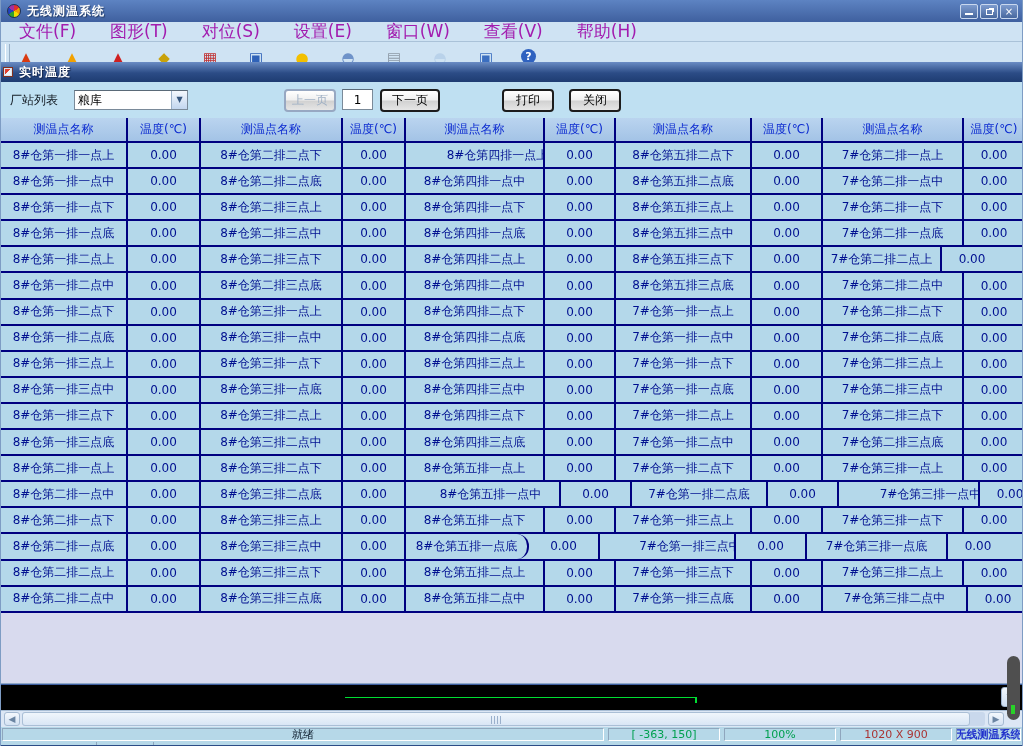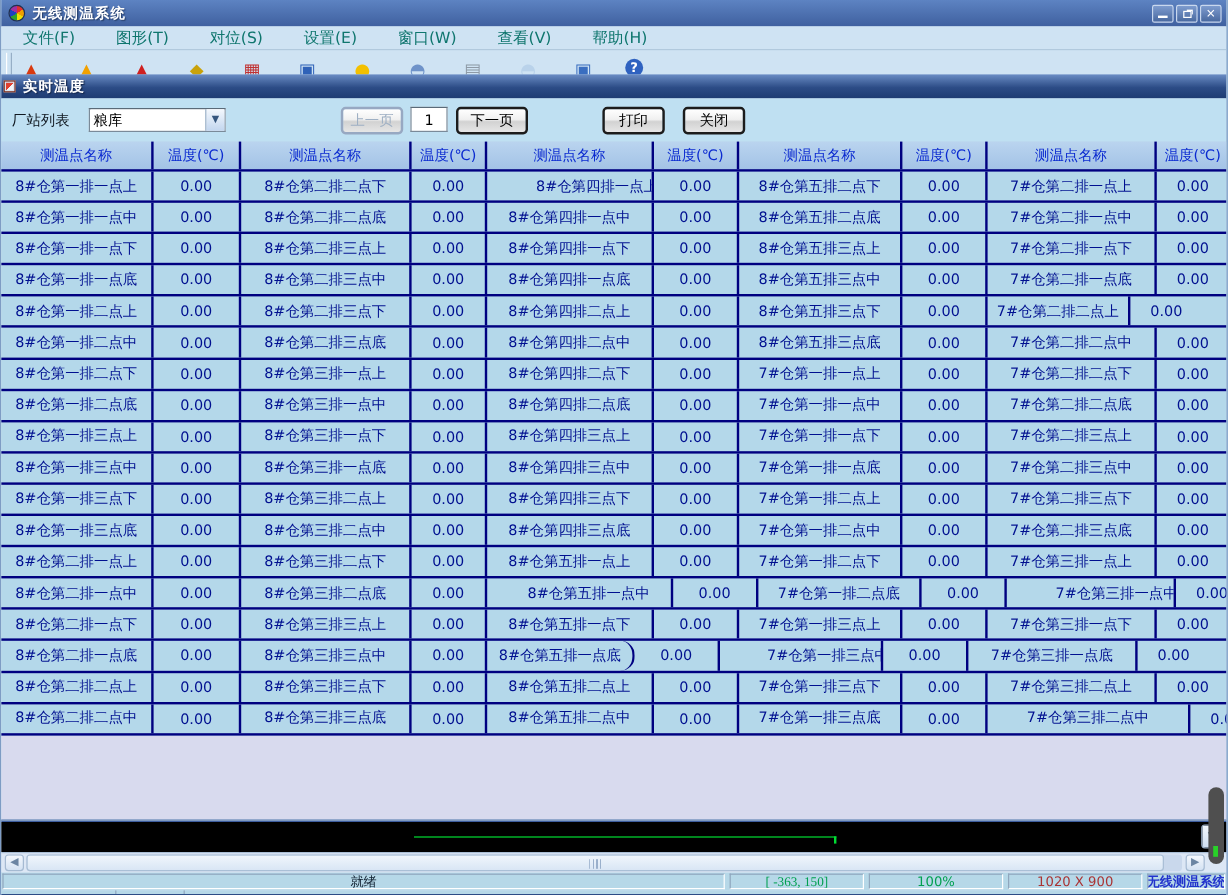--- a/index.html
+++ b/index.html
@@ -12,21 +12,21 @@
     background:conic-gradient(#e03030 0 60deg,#f0a000 60deg 120deg,#f0e000 120deg 180deg,#30a030 180deg 240deg,#2040c0 240deg 300deg,#a030a0 300deg 360deg);
     border:1px solid #203050;}
   .app-title{color:#fff;font-weight:bold;font-size:12px;letter-spacing:1px;text-shadow:1px 1px 1px #243c66;}
   .win-btns{margin-left:auto;display:flex;gap:2px;}
   .win-btn{width:18px;height:15px;background:linear-gradient(180deg,#7d9bce,#49699f);border:1px solid #c9d8ee;border-radius:2px;position:relative;color:#fff;font-size:10px;line-height:13px;text-align:center;}
   .win-btn .min-glyph{position:absolute;left:4px;bottom:3px;width:8px;height:2px;background:#fff;}
   .win-btn .res-glyph{position:absolute;left:5px;top:4px;width:7px;height:6px;border:1px solid #fff;box-shadow:2px -2px 0 -1px #fff;}
 
   
   .menubar{height:20px;background:#cfe3f3;border-bottom:1px solid #aac2d8;display:flex;align-items:center;padding-left:8px;}
-  .menu-item{font-size:13px;color:#0f766e;padding:2px 10px;margin-right:14px;white-space:nowrap;}
+  .menu-item{font-size:17px;color:#a21caf;padding:2px 10px;margin-right:14px;white-space:nowrap;}
 
   
   .toolbar{height:20px;background:#cfe3f3;overflow:hidden;position:relative;display:flex;align-items:flex-start;padding-left:14px;}
   .toolbar::before{content:"";position:absolute;left:4px;top:2px;bottom:-4px;width:3px;border-left:1px solid #fff;border-right:1px solid #96aec6;}
   .tb-icon{width:22px;margin-right:24px;font-size:15px;line-height:20px;margin-top:6px;text-align:center;flex:none;}
   .tb-icon.help{font-size:11px;font-weight:bold;color:#fff;background:#2f62c0;border-radius:50%;width:15px;height:15px;line-height:15px;margin-top:7px;}
 
   
   .child-titlebar{height:20px;background:linear-gradient(180deg,#6a8cc4 0%,#2c4c86 55%,#1e3c72 100%);display:flex;align-items:center;color:#fff;font-weight:bold;font-size:12px;letter-spacing:1px;position:relative;text-shadow:1px 1px 1px #14264a;}
   .child-icon{width:10px;height:10px;margin:0 6px 0 2px;background:#d8e4f0;border:1px solid #803020;position:relative;}
@@ -367,21 +367,21 @@
       </div>
       <div class="grid-row" style="height: 26.1px;">
         <span class="gcell" style="width: 127px;">8#仓第二排二点中</span>
         <span class="gcell" style="width: 73px;">0.00</span>
         <span class="gcell" style="width: 142px;">8#仓第三排三点底</span>
         <span class="gcell" style="width: 63px;">0.00</span>
         <span class="gcell" style="width: 139px;">8#仓第五排二点中</span>
         <span class="gcell" style="width: 71px;">0.00</span>
         <span class="gcell" style="width: 136px;">7#仓第一排三点底</span>
         <span class="gcell" style="width: 71px;">0.00</span>
-        <span class="gcell" style="width: 169px;">7#仓第三排二点中</span>
+        <span class="gcell" style="width: 145px;">7#仓第三排二点中</span>
         <span class="gcell" style="width: 60px;">0.00</span>
       </div>
       <div class="overlay-thumb">
       <span class="tick"></span>
     </div>
     </div>
 
   <div class="empty-area"></div>
 
   <div class="canvas-sep"></div>
@@ -396,21 +396,21 @@
     <span class="hs-track">
       <span class="hs-thumb">
         <span class="hs-grip"></span>
       </span>
     </span>
     <span class="hs-btn hs-right">▶</span>
   </div>
 
   <div class="statusbar">
     <span class="sb-panel sb-ready">就绪</span>
-    <span class="sb-panel sb-coords" style="color: rgb(0, 160, 80); font-family: Liberation Serif, serif;">[ -363,  150]</span>
+    <span class="sb-panel sb-coords" style="color: rgb(0, 160, 80);">[ -363,  150]</span>
     <span class="sb-panel sb-zoom" style="color: rgb(0, 160, 80);">100%</span>
     <span class="sb-panel sb-size" style="color: rgb(170, 51, 51);">1020 X 900</span>
     <span class="sb-panel sb-app" style="color: rgb(34, 51, 204);">无线测温系统</span>
   </div>
 
   <div class="bottom-strip">
     <i style="left:95px;"></i>
       <i style="left:152px;"></i>
   </div>
 

